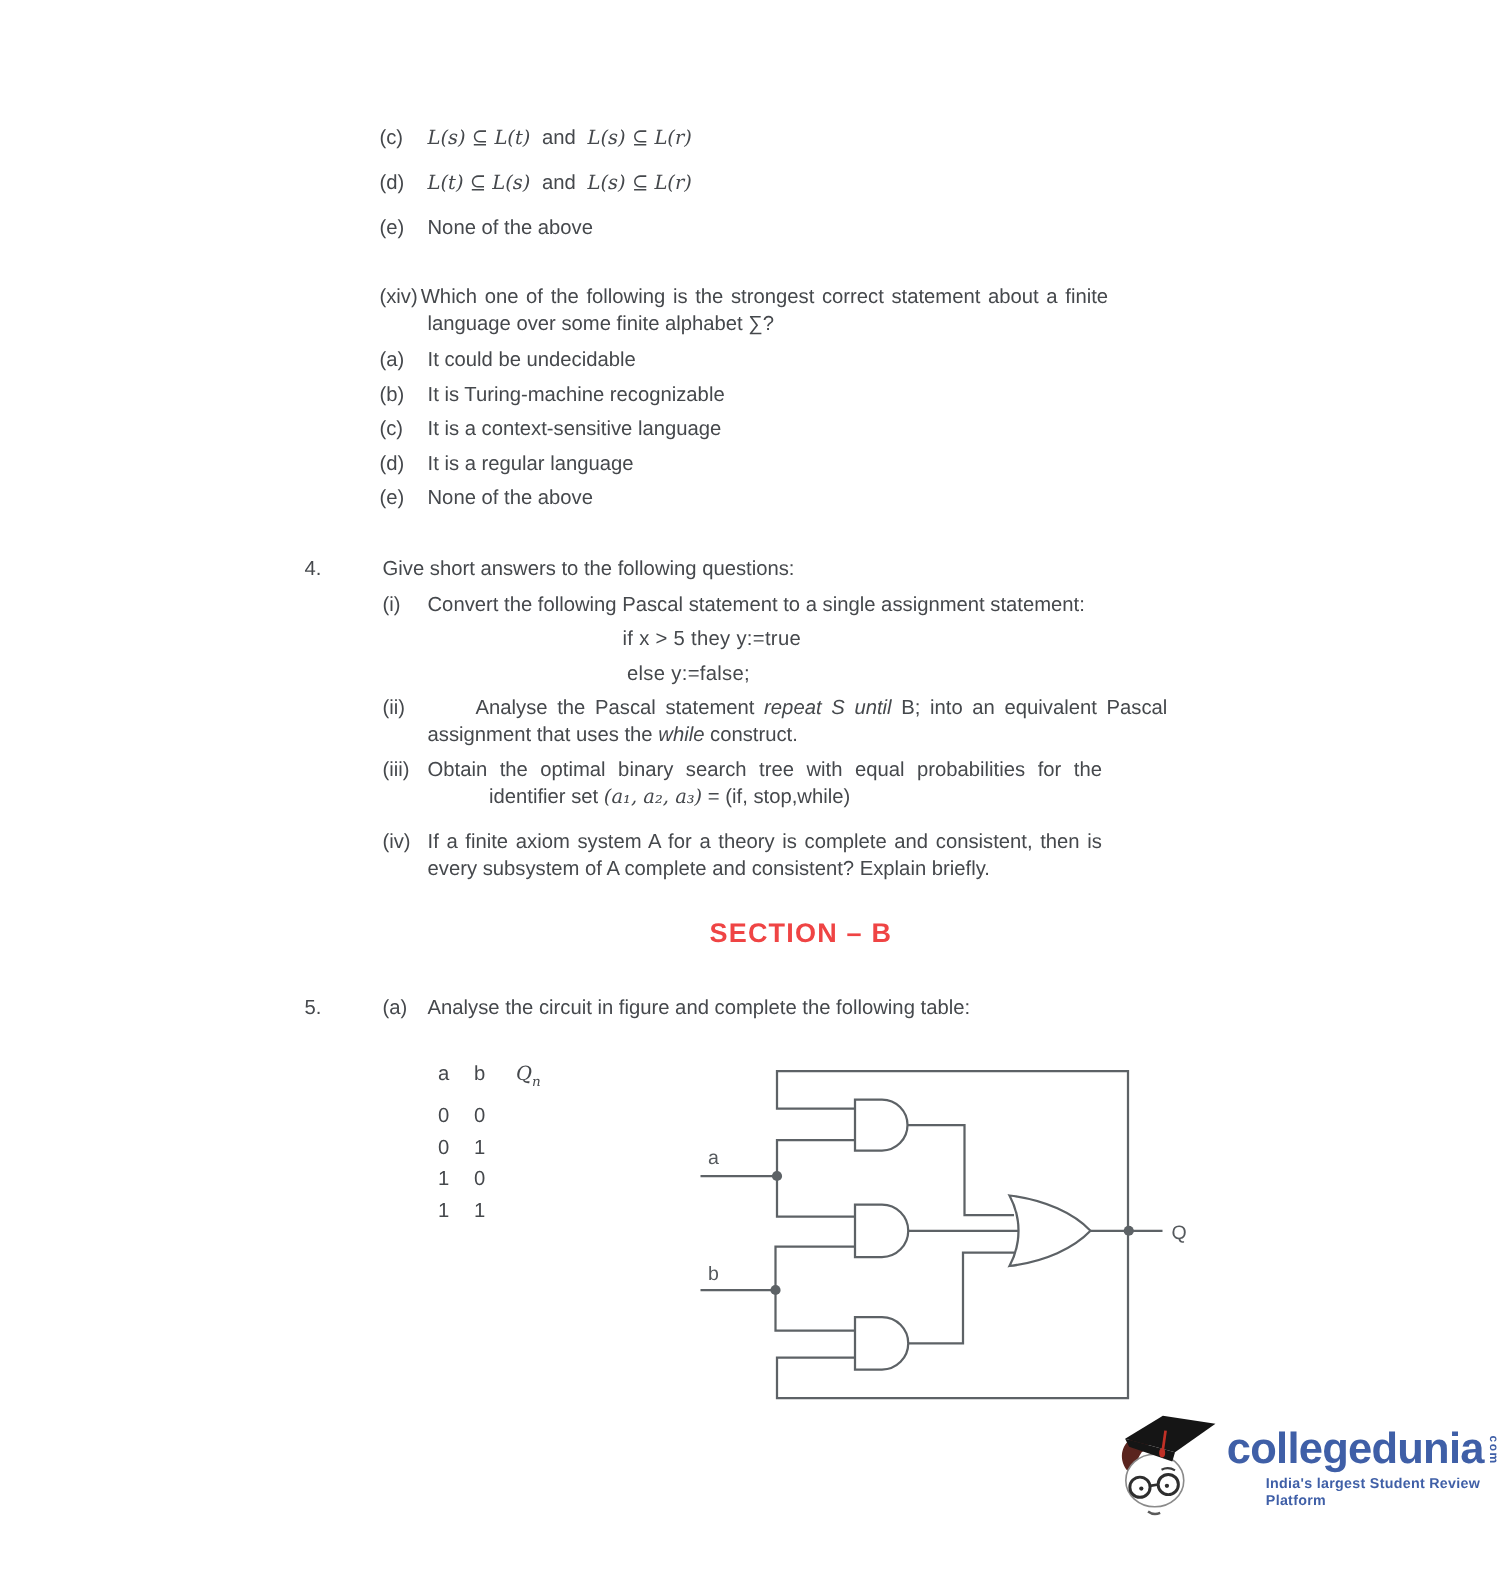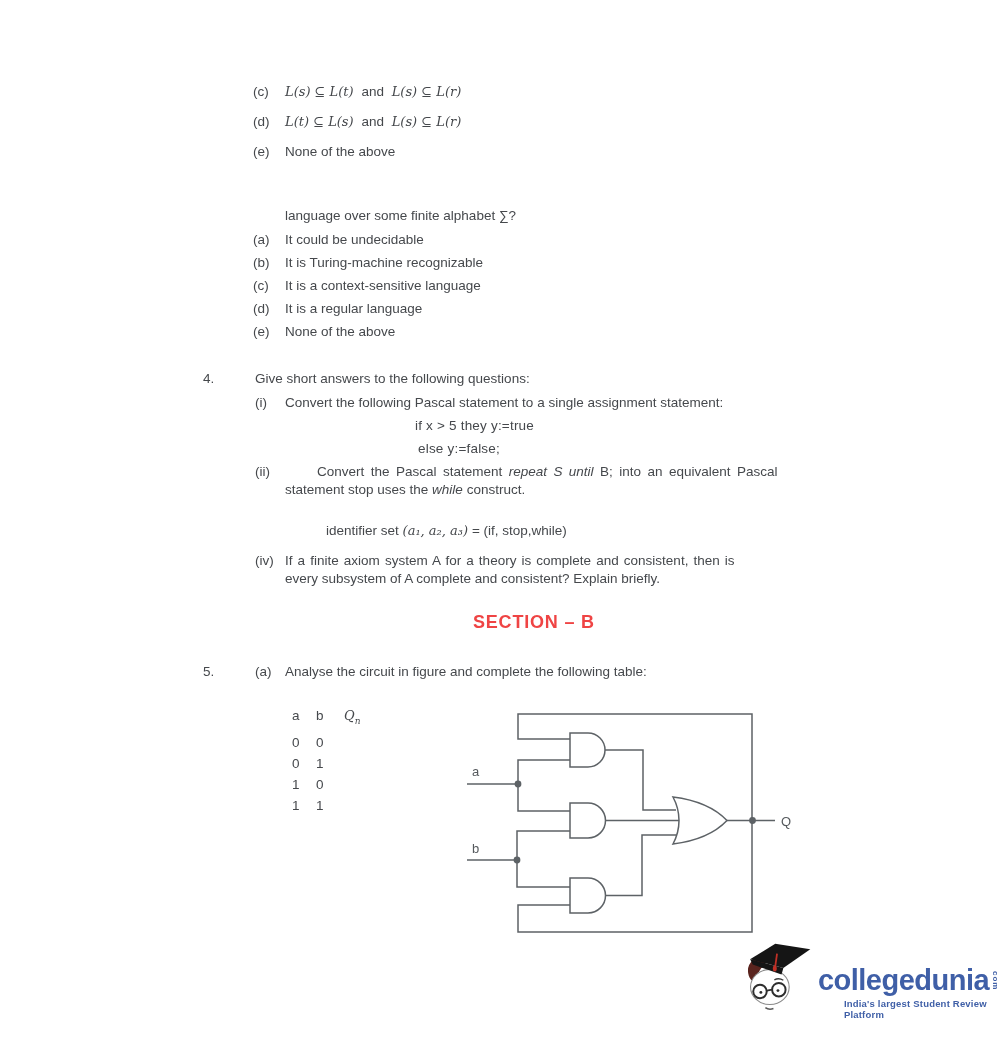--- a/index.html
+++ b/index.html
@@ -25,21 +25,21 @@
   .ttable { line-height:21px; }
   .ttable .trow { display:flex; }
   .ttable .c1 { width:24px; }
   .ttable .c2 { width:28px; }
   .ttable sub { font-size:9px; }
 
   
   svg text { font-family:"Liberation Sans", sans-serif; font-size:13px; fill:#55595d; }
 
   
-  .logo-wrap { display:flex; align-items:flex-end; }
+  .logo-wrap { display:flex; align-items:center; }
   .brand-col { margin-left:4px; }
   .brand-line { display:flex; align-items:flex-start; }
   .brand {
     font-size:29px; font-weight:bold; color:#3f5fa7; letter-spacing:-0.5px;
     line-height:30px; font-family:"Liberation Sans", sans-serif;
   }
   .tld {
     writing-mode:vertical-rl; font-size:8px; font-weight:bold; color:#3f5fa7;
     margin-left:2px; margin-top:6px; letter-spacing:1px;
   }
@@ -64,20 +64,24 @@
       <span class="math">L(t) ⊆ L(s)</span>
       <span class="mathpad">and</span>
       <span class="math">L(s) ⊆ L(r)</span>
     </span>
   </div>
   <div class="abs row" style="left:253px; top:144px;">
     <span class="marker">(e)</span>
     <span>None of the above</span>
   </div>
 
+  <div class="abs row" style="left:253px; top:190px;">
+    <span class="marker-tight">(xiv)</span>
+    <span class="jsm">Which one of the following is the strongest correct statement about a finite</span>
+  </div>
   <div class="abs" style="left:285px; top:208px;">
     <span>language over some finite alphabet ∑?</span>
   </div>
   <div class="abs row" style="left:253px; top:232px;">
     <span class="marker">(a)</span>
     <span>It could be undecidable</span>
   </div>
   <div class="abs row" style="left:253px; top:255px;">
     <span class="marker">(b)</span>
     <span>It is Turing-machine recognizable</span>
@@ -101,31 +105,35 @@
   <div class="abs row" style="left:255px; top:395px;">
     <span class="marker" style="flex-basis:30px">(i)</span>
     <span>Convert the following Pascal statement to a single assignment statement:</span>
   </div>
   <div class="abs code-line" style="left:415px; top:418px;">if x &gt; 5 they y:=true</div>
   <div class="abs code-line" style="left:418px; top:441px;">else y:=false;</div>
 
   <div class="abs row" style="left:255px; top:464px;gap:32px;">
     <span class="marker" style="flex-basis:30px">(ii)</span>
     <span class="jmd">
-      <span>Convert the Pascal statement</span>
+      <span>Analyse the Pascal statement</span>
       <span class="ital">repeat S until</span>
       <span>B; into an equivalent Pascal</span>
     </span>
   </div>
   <div class="abs" style="left:285px; top:482px;">
-    <span>statement stop uses the</span>
+    <span>assignment that uses the</span>
     <span class="ital">while</span>
     <span>construct.</span>
   </div>
 
+  <div class="abs row" style="left:255px; top:505px;">
+    <span class="marker" style="flex-basis:30px">(iii)</span>
+    <span class="jlg">Obtain the optimal binary search tree with equal probabilities for the</span>
+  </div>
   <div class="abs" style="left:285px; top:523px;padding-left:41px;">
     <span>identifier set</span>
     <span class="math">(a₁, a₂, a₃)</span>
     <span>= (if, stop,while)</span>
   </div>
 
   <div class="abs row" style="left:255px; top:553px;">
     <span class="marker" style="flex-basis:30px">(iv)</span>
     <span class="jsm">If a finite axiom system A for a theory is complete and consistent, then is</span>
   </div>

